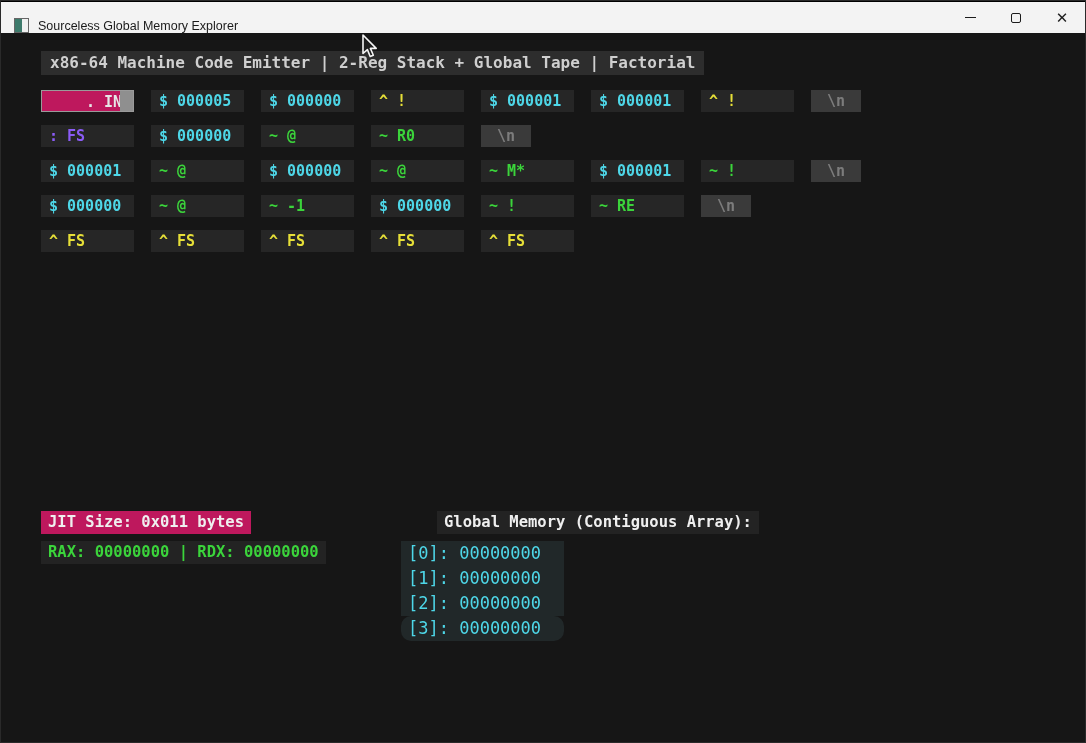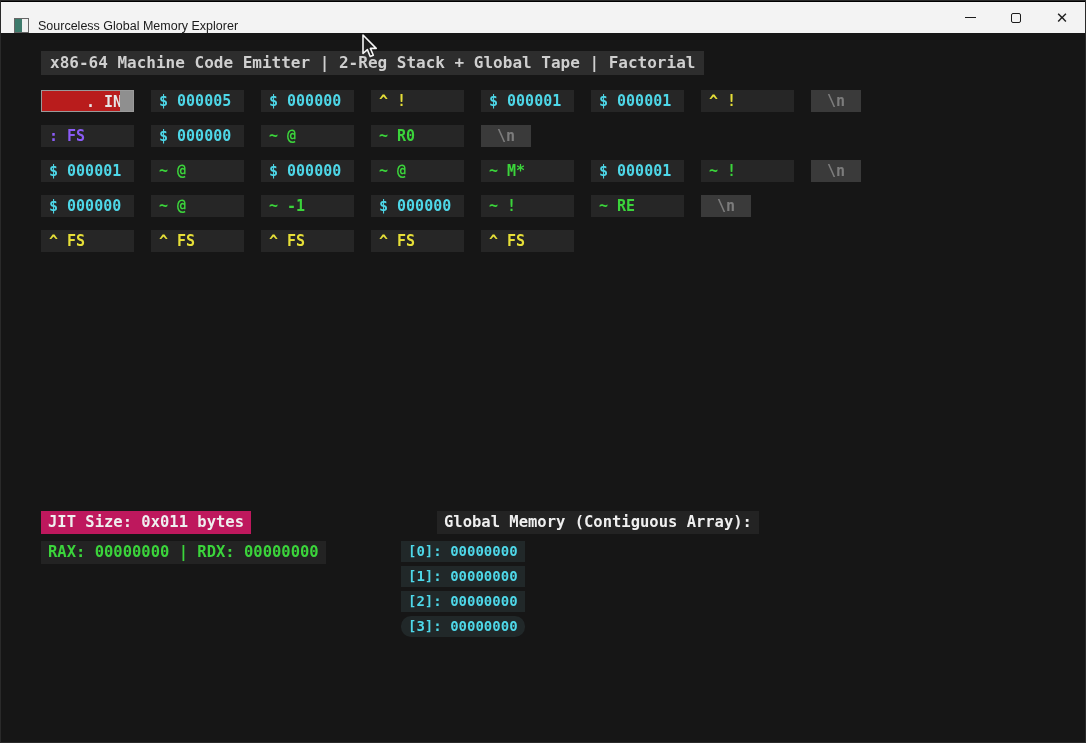--- a/index.html
+++ b/index.html
@@ -51,33 +51,33 @@
     line-height: 20px;
   }
   .cell--cyan   { color: #4ed7e8; }
   .cell--green  { color: #3bd43b; }
   .cell--yellow { color: #e6df38; }
   .cell--red    { color: #8b5cf6; }
   .cell--white  { color: #e6e6e6; }
   .cell--newline {
     width: 50px; background: #3a3a3a; color: #7c7c7c; text-align: center; padding: 1px 0 0 0;
   }
-  .cell--selected { border: 1px solid #9a9a9a; background: #b91c1c; padding-left: 44px; }
+  .cell--selected { border: 1px solid #9a9a9a; background: #be185d; padding-left: 44px; }
   .cursor-block {
     position: absolute; right: 0; top: 0; width: 13px; height: 100%; background: #8f8f8f;
   }
 
   
   .status-line { position: absolute; left: 40px; white-space: pre; font-weight: bold; font-size: 15.5px; padding: 2px 7px 3px 7px; }
   .jit-size     { top: 478px; background: #be185d; color: #efefef; }
   .registers    { top: 508px; background: #232323; color: #3bd43b; }
   .current-tag  { top: 538px; background: #343434; color: #9c9c9c; font-weight: normal; }
 
   .mem-title   { position: absolute; left: 400px; top: 478px; background: #232323; color: #efefef; font-weight: bold; font-size: 15.5px; padding: 2px 7px 3px 7px; white-space: pre; margin-left: 36px; }
-  .mem-entry   { position: absolute; left: 400px; background: #212829; color: #4ed7e8; font-weight: bold; font-size: 14px; padding: 2px 7px 3px 7px; white-space: pre; }
+  .mem-entry   { position: absolute; left: 400px; background: #212829; color: #4ed7e8; font-weight: normal; font-size: 17px; padding: 2px 23px 3px 7px; white-space: pre; }
 
   
   .mouse-cursor { position: absolute; left: 361px; top: 1px; pointer-events: none; }
 </style>
 </head>
 <body>
 
 <div class="window">
 
   <div class="titlebar">

